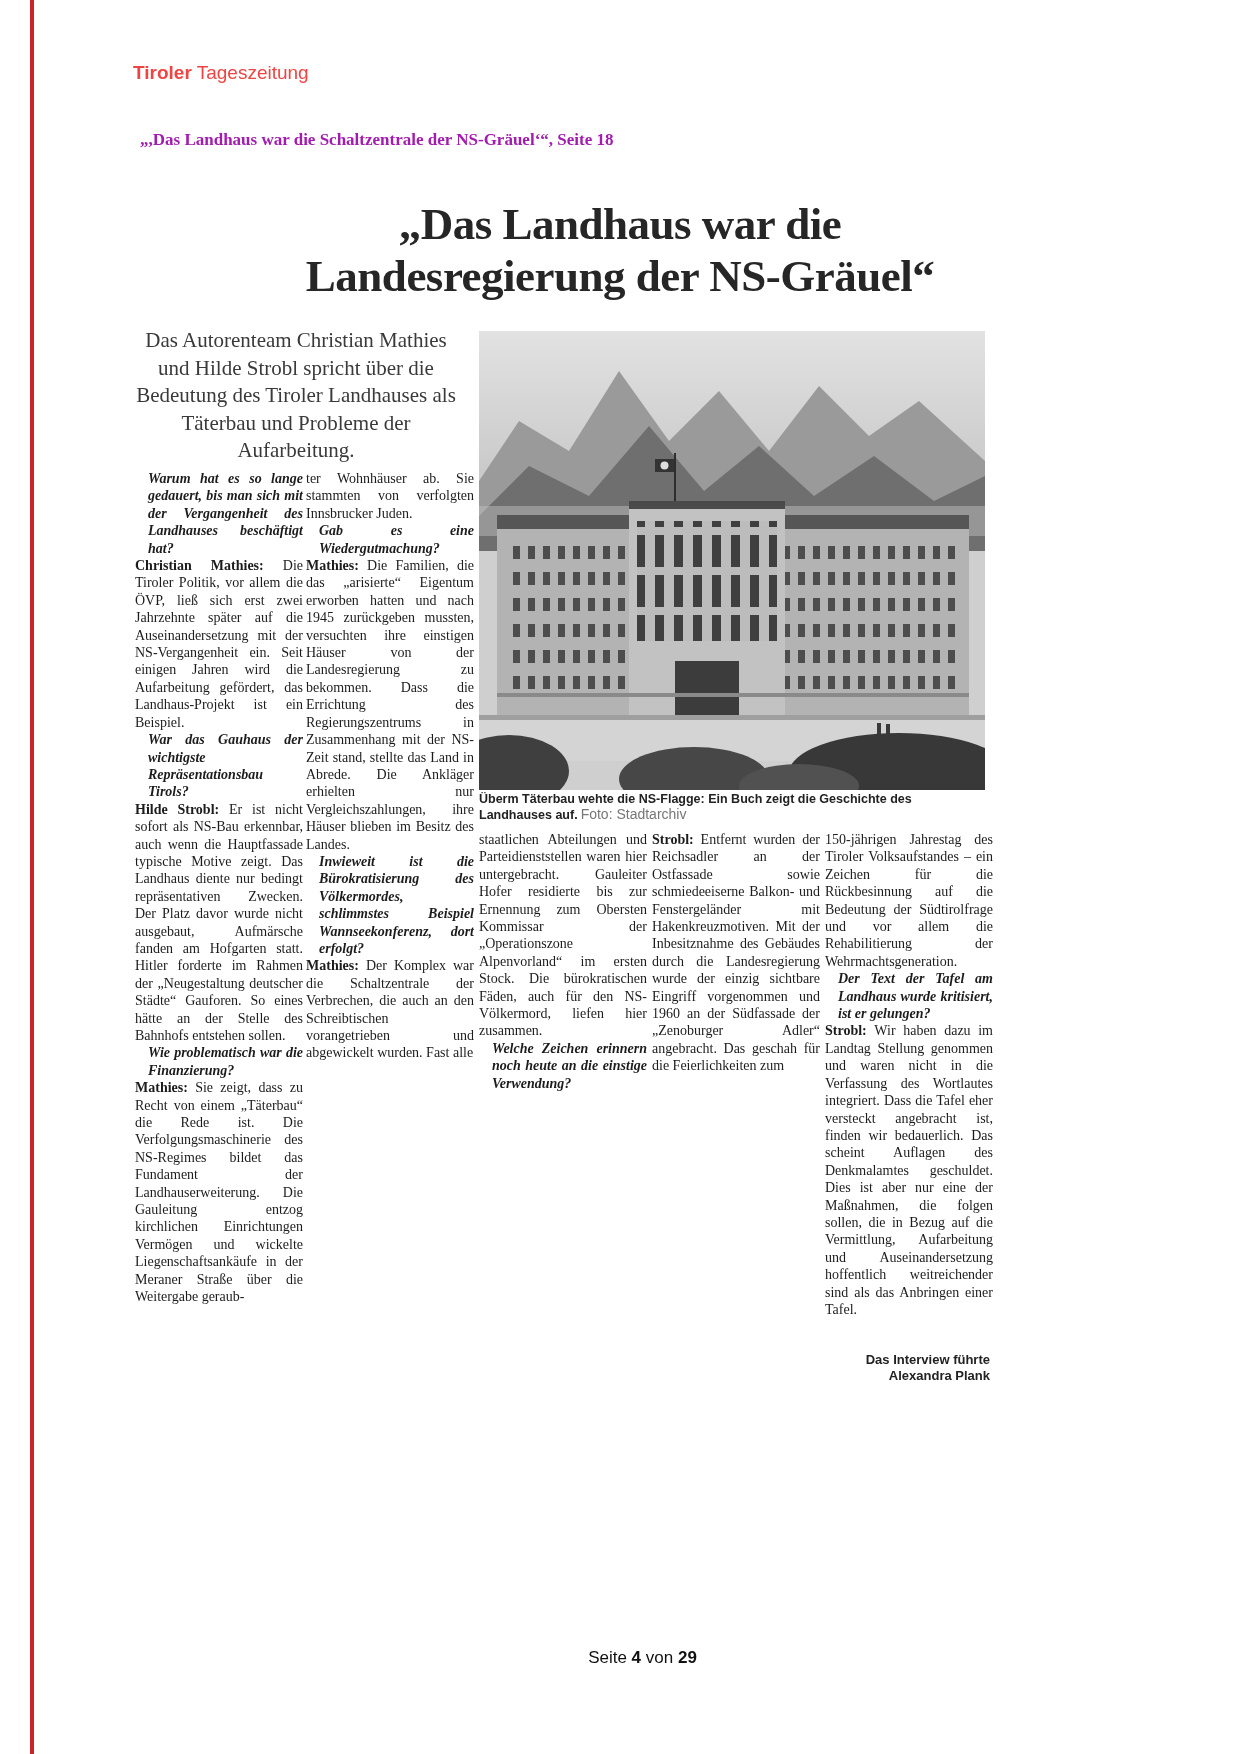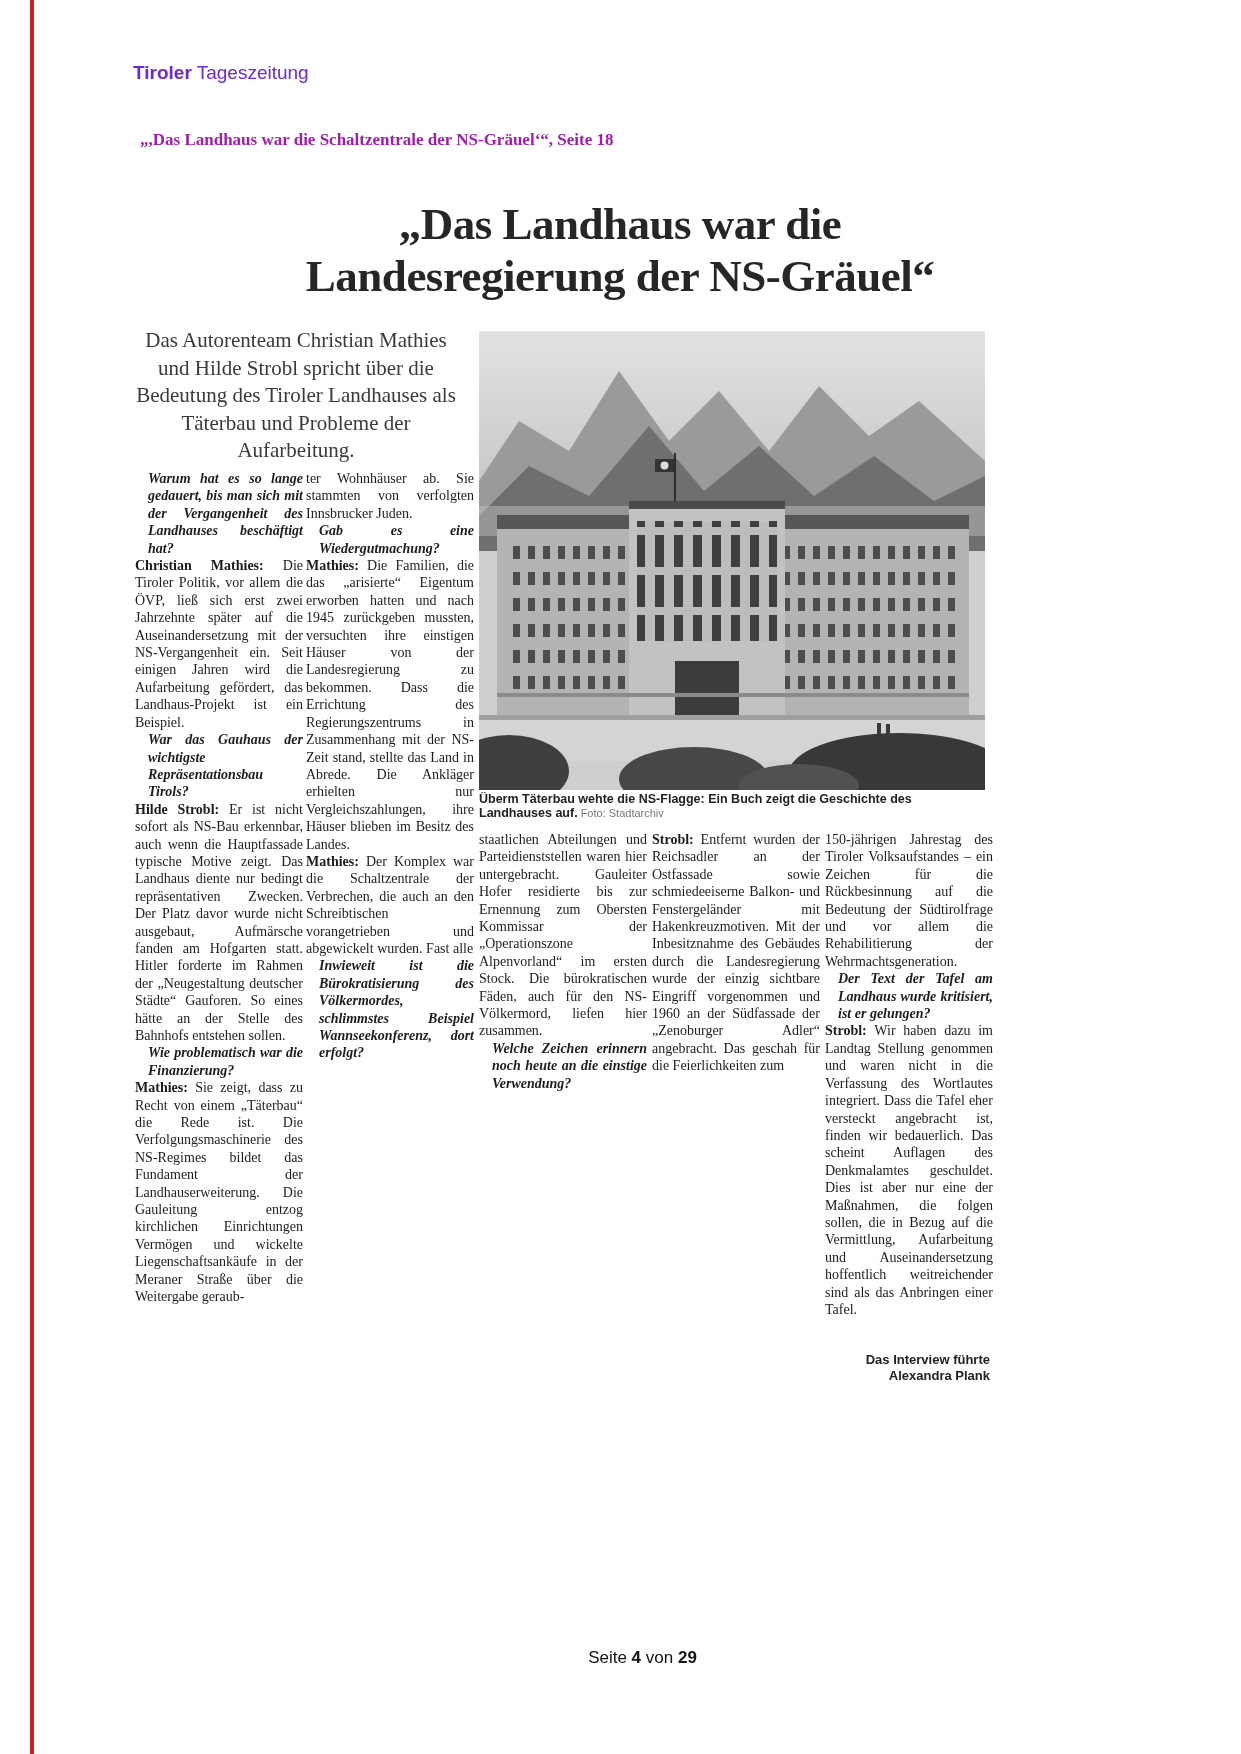--- a/index.html
+++ b/index.html
@@ -1,36 +1,36 @@
 <!DOCTYPE html>
 <html lang="de"><head>
 <meta charset="utf-8">
 <style>
   html,body{margin:0;padding:0;background:#ffffff;}
   .page{position:relative;width:1241px;height:1754px;background:#ffffff;overflow:hidden;
         font-family:"Liberation Serif",serif;color:#1c1c1c;}
   .redline{position:absolute;left:30px;top:0;width:4px;height:1754px;background:#cc2229;}
 
   .masthead{position:absolute;left:133px;top:62px;font-family:"Liberation Sans",sans-serif;
-            font-size:19px;color:#6d28d9;}
+            font-size:19px;color:#ef4444;}
   .masthead .b{font-weight:bold;}
   .refline{position:absolute;left:140px;top:130px;font-family:Liberation Serif, serif;
            font-size:17px;font-weight:bold;color:#a21caf;}
 
   .headline{position:absolute;left:240px;top:198px;width:760px;text-align:center;
             font-family:"Liberation Serif",serif;font-weight:bold;font-size:45px;
             line-height:52px;color:#262626;letter-spacing:-0.5px;}
   .lede{position:absolute;left:127px;top:327px;width:338px;text-align:center;
         font-size:21px;line-height:27.5px;color:#3a3a3a;}
 
   .photo{position:absolute;left:479px;top:331px;width:506px;height:459px;background:#cfcfcf;}
   .photo svg{display:block;}
   .caption{position:absolute;left:479px;top:792px;width:506px;
            font-family:"Liberation Sans",sans-serif;font-size:12.5px;font-weight:bold;color:#222;}
-  .caption .credit{font-weight:normal;font-size:11px;color:#777;margin-left:3px;}
+  .caption .credit{font-weight:normal;font-size:14px;color:#777;margin-left:3px;}
 
   .col{position:absolute;width:168px;font-size:14px;line-height:17.4px;text-align:justify;
        hyphens:auto;-webkit-hyphens:auto;color:#1c1c1c;}
   #col1{left:135px;top:470px;height:890px;overflow:hidden;}
   #col2{left:306px;top:470px;height:655px;overflow:hidden;}
   #col3{left:479px;top:831px;}
   #col4{left:652px;top:831px;}
   #col5{left:825px;top:831px;height:515px;overflow:hidden;}
   .para{margin:0;}
   .para.question{font-style:italic;font-weight:bold;margin-left:13px;}
@@ -119,22 +119,22 @@
       <p class="para answer"><b>Christian Mathies: </b>Die Tiroler Politik, vor allem die ÖVP, ließ sich erst zwei Jahrzehnte später auf die Auseinandersetzung mit der NS-Vergangenheit ein. Seit einigen Jahren wird die Aufarbeitung gefördert, das Landhaus-Projekt ist ein Beispiel.</p>
       <p class="para question">War das Gauhaus der wichtigste Repräsentationsbau Tirols?</p>
       <p class="para answer"><b>Hilde Strobl: </b>Er ist nicht sofort als NS-Bau erkennbar, auch wenn die Hauptfassade typische Motive zeigt. Das Landhaus diente nur bedingt repräsentativen Zwecken. Der Platz davor wurde nicht ausgebaut, Aufmärsche fanden am Hofgarten statt. Hitler forderte im Rahmen der „Neugestaltung deutscher Städte“ Gauforen. So eines hätte an der Stelle des Bahnhofs entstehen sollen.</p>
       <p class="para question">Wie problematisch war die Finanzierung?</p>
       <p class="para answer"><b>Mathies: </b>Sie zeigt, dass zu Recht von einem „Täterbau“ die Rede ist. Die Verfolgungsmaschinerie des NS-Regimes bildet das Fundament der Landhauserweiterung. Die Gauleitung entzog kirchlichen Einrichtungen Vermögen und wickelte Liegenschaftsankäufe in der Meraner Straße über die Weitergabe geraub-</p>
     </div>
   <div id="col2" class="col">
       <p class="para body">ter Wohnhäuser ab. Sie stammten von verfolgten Innsbrucker Juden.</p>
       <p class="para question">Gab es eine Wiedergutmachung?</p>
       <p class="para answer"><b>Mathies: </b>Die Familien, die das „arisierte“ Eigentum erworben hatten und nach 1945 zurückgeben mussten, versuchten ihre einstigen Häuser von der Landesregierung zu bekommen. Dass die Errichtung des Regierungszentrums in Zusammenhang mit der NS-Zeit stand, stellte das Land in Abrede. Die Ankläger erhielten nur Vergleichszahlungen, ihre Häuser blieben im Besitz des Landes.</p>
+      <p class="para question">Inwieweit ist die Bürokratisierung des Völkermordes, schlimmstes Beispiel Wannseekonferenz, dort erfolgt?</p>
       <p class="para answer"><b>Mathies: </b>Der Komplex war die Schaltzentrale der Verbrechen, die auch an den Schreibtischen vorangetrieben und abgewickelt wurden. Fast alle</p>
-      <p class="para question">Inwieweit ist die Bürokratisierung des Völkermordes, schlimmstes Beispiel Wannseekonferenz, dort erfolgt?</p>
     </div>
   <div id="col3" class="col">
       <p class="para body">staatlichen Abteilungen und Parteidienststellen waren hier untergebracht. Gauleiter Hofer residierte bis zur Ernennung zum Obersten Kommissar der „Operationszone Alpenvorland“ im ersten Stock. Die bürokratischen Fäden, auch für den NS-Völkermord, liefen hier zusammen.</p>
       <p class="para question">Welche Zeichen erinnern noch heute an die einstige Verwendung?</p>
     </div>
   <div id="col4" class="col">
       <p class="para answer"><b>Strobl: </b>Entfernt wurden der Reichsadler an der Ostfassade sowie schmiedeeiserne Balkon- und Fenstergeländer mit Hakenkreuzmotiven. Mit der Inbesitznahme des Gebäudes durch die Landesregierung wurde der einzig sichtbare Eingriff vorgenommen und 1960 an der Südfassade der „Zenoburger Adler“ angebracht. Das geschah für die Feierlichkeiten zum</p>
     </div>
   <div id="col5" class="col">
       <p class="para body">150-jährigen Jahrestag des Tiroler Volksaufstandes – ein Zeichen für die Rückbesinnung auf die Bedeutung der Südtirolfrage und vor allem die Rehabilitierung der Wehrmachtsgeneration.</p>

